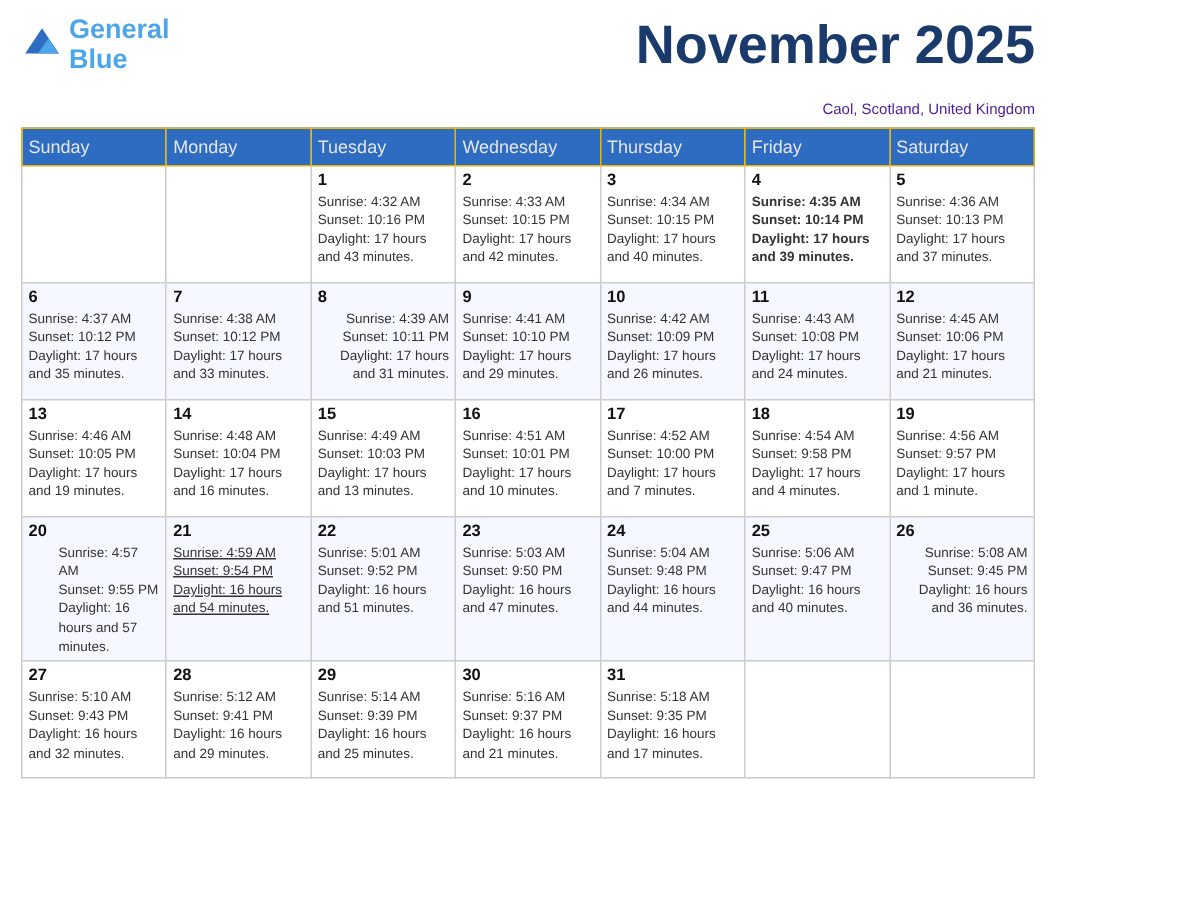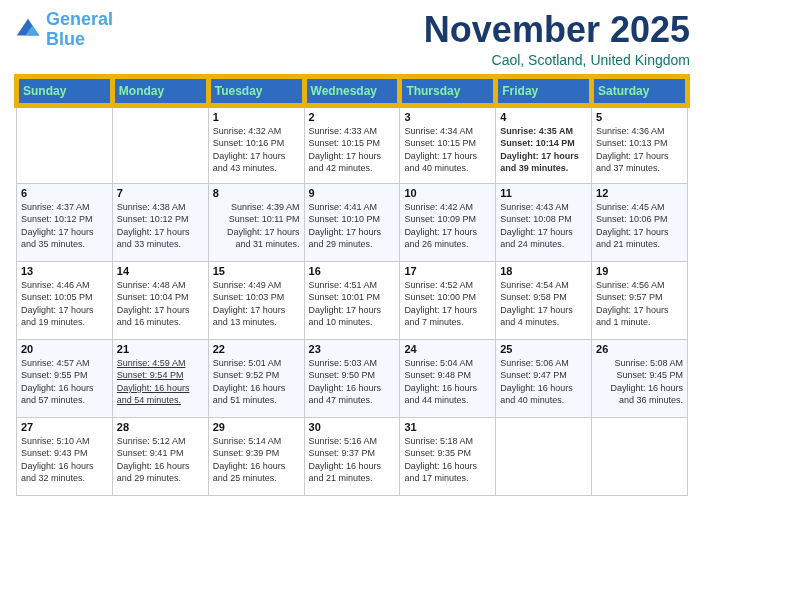--- a/index.html
+++ b/index.html
@@ -43,37 +43,37 @@
     .title-block {
       text-align: right;
     }
     .month-title {
       font-size: 36px;
       font-weight: bold;
       color: #1a3a6b;
       line-height: 1.1;
     }
     .location {
-      font-size: 14px;
-      color: #0f766e;
-      margin-top: 2px;
+      font-size: 10px;
+      color: #4c1d95;
+      margin-top: 18px;
     }
     .calendar {
       width: 100%;
       border-collapse: collapse;
       border: 1px solid #ccc;
     }
     .calendar th {
       background: #2d6cc0;
-      color: #86efac;
+      color: #e5e5e5;
       font-size: 12px;
-      font-weight: bold;
+      font-weight: normal;
       padding: 5px 4px;
       text-align: left;
-      border: 5px solid #eab308;
+      border: 1px solid #eab308;
     }
     .calendar td {
       border: 1px solid #ccc;
       vertical-align: top;
       padding: 3px 4px;
       font-size: 9.5px;
       color: #333;
       width: calc(100% / 7);
       height: 78px;
     }
@@ -258,21 +258,21 @@
           <td>
             <span class="day-num">19</span>
             <div class="day-info" style="white-space: pre-line;">Sunrise: 4:56 AM
 Sunset: 9:57 PM
 Daylight: 17 hours and 1 minute.</div>
           </td>
         </tr>
         <tr>
           <td>
             <span class="day-num">20</span>
-            <div class="day-info" style="white-space: pre-line;">Sunrise: 4:57 AM
+            <div class="day-info" style="white-space: pre-line; margin-left: 20px;">Sunrise: 4:57 AM
 Sunset: 9:55 PM
 Daylight: 16 hours and 57 minutes.</div>
           </td>
           <td>
             <span class="day-num">21</span>
             <div class="day-info" style="white-space: pre-line; text-decoration: underline;">Sunrise: 4:59 AM
 Sunset: 9:54 PM
 Daylight: 16 hours and 54 minutes.</div>
           </td>
           <td>

